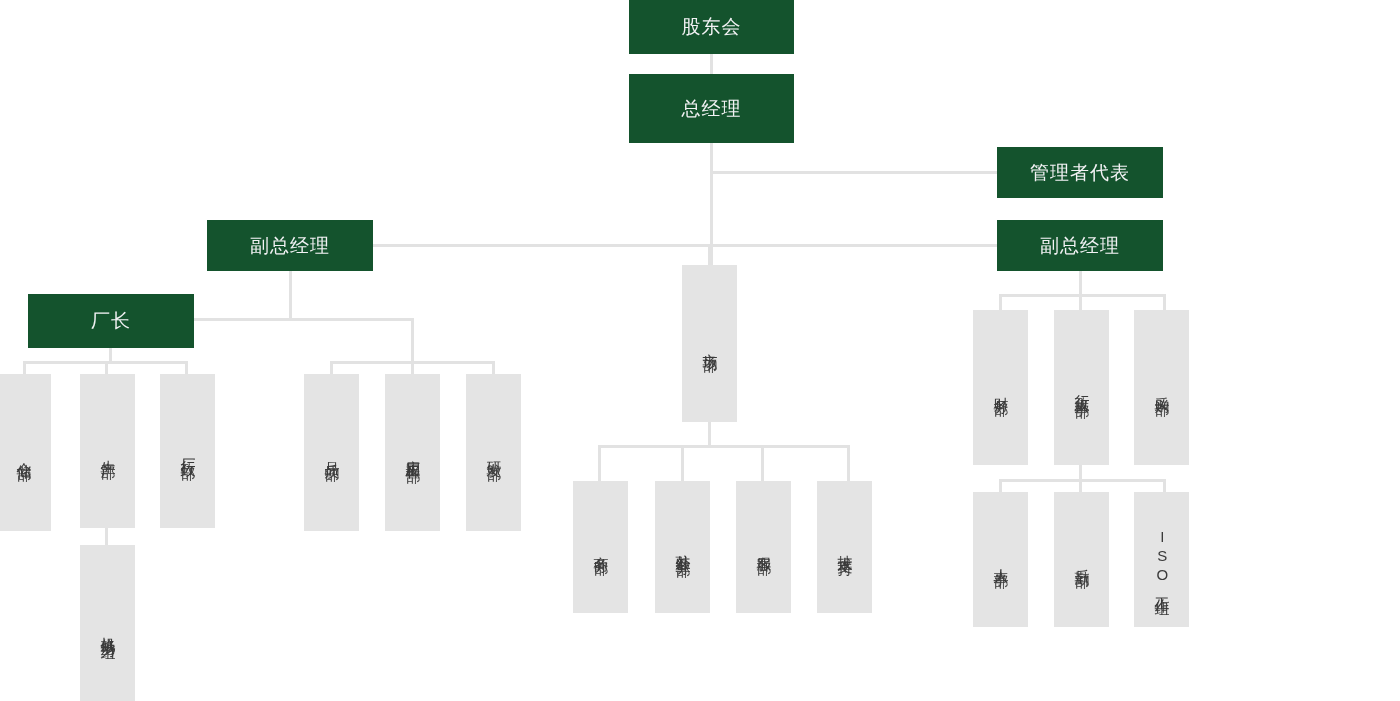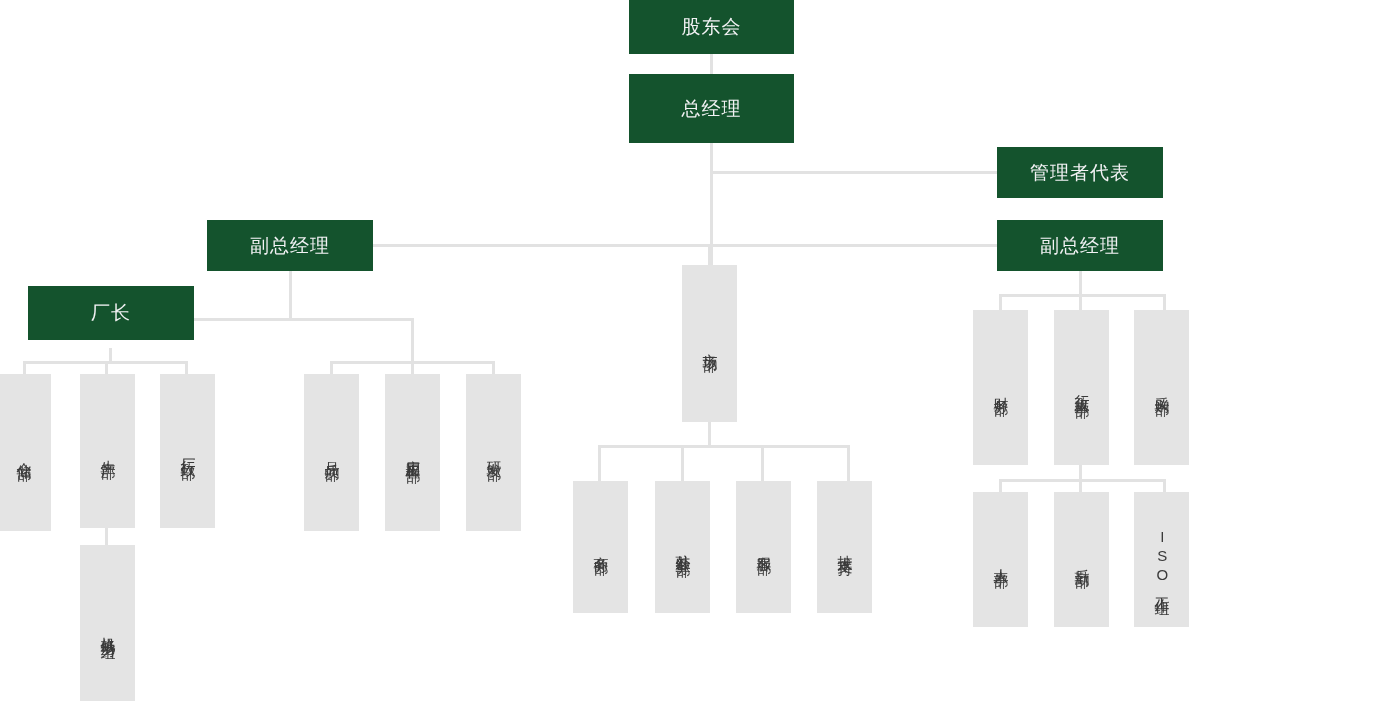--- a/index.html
+++ b/index.html
@@ -104,21 +104,21 @@
   <div class="node dark" style="left:629px; top:0px; width:165px; height:54px;">股东会</div>
 
   <div class="node dark" style="left:629px; top:74px; width:165px; height:69px;">总经理</div>
 
   <div class="node dark" style="left:997px; top:147px; width:166px; height:51px;">管理者代表</div>
 
   <div class="node dark" style="left:207px; top:220px; width:166px; height:51px;">副总经理</div>
 
   <div class="node dark" style="left:997px; top:220px; width:166px; height:51px;">副总经理</div>
 
-  <div class="node dark" style="left:28px; top:286px; width:166px; height:54px;">厂长</div>
+  <div class="node dark" style="left:28px; top:294px; width:166px; height:54px;">厂长</div>
 
   <div class="node light vertical" style="left:-4px; top:374px; width:55px; height:157px;">仓储部</div>
 
   <div class="node light vertical" style="left:80px; top:374px; width:55px; height:154px;">生产部</div>
 
   <div class="node light vertical" style="left:160px; top:374px; width:55px; height:154px;">厂行政部</div>
 
   <div class="node light vertical" style="left:80px; top:545px; width:55px; height:170px;">机修动力组</div>
 
   <div class="node light vertical" style="left:304px; top:374px; width:55px; height:157px;">品质部</div>

